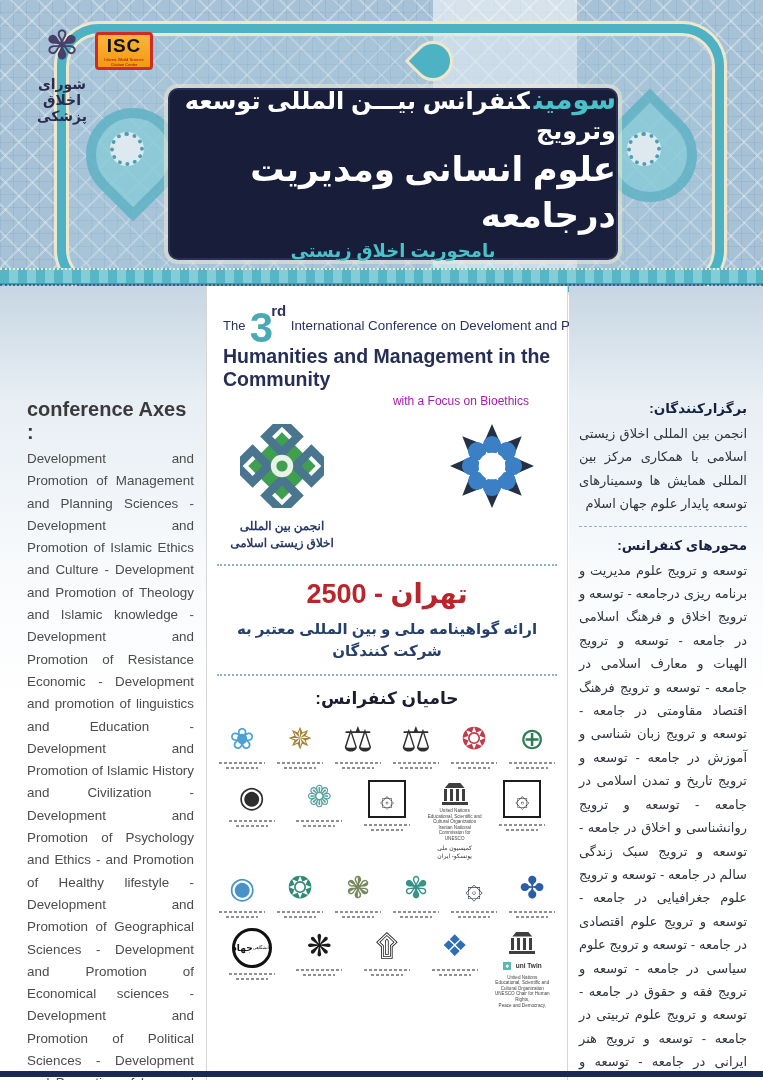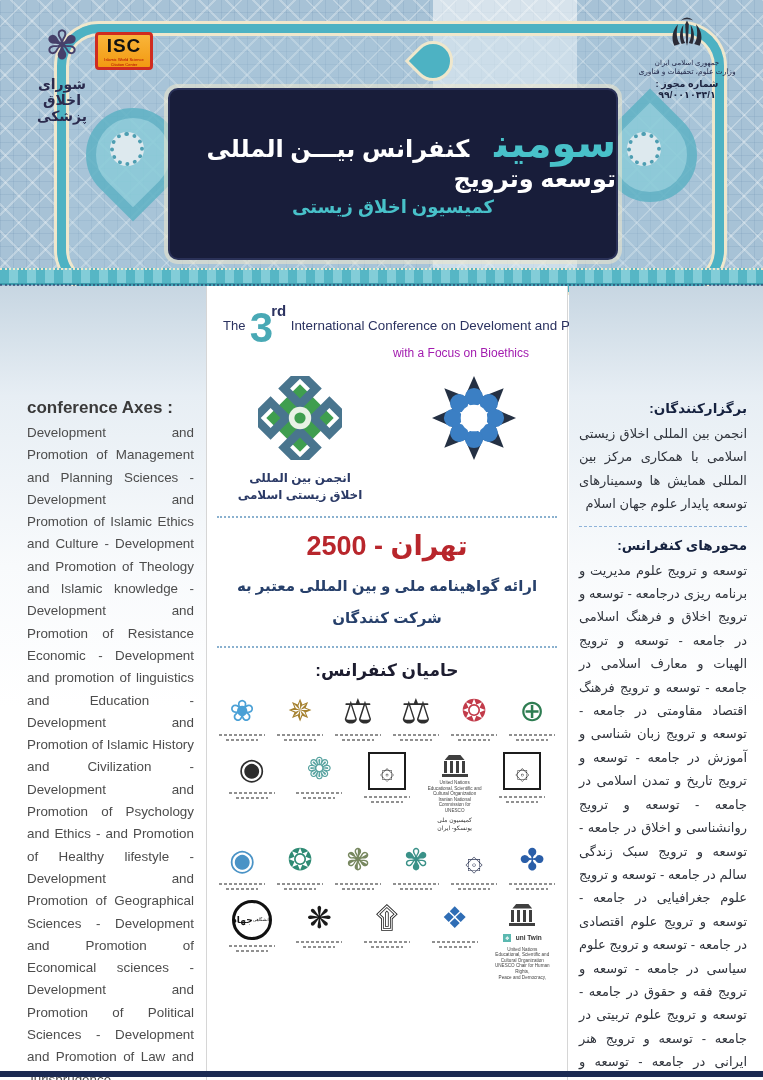--- a/index.html
+++ b/index.html
@@ -36,21 +36,21 @@
   .pd-left{left:110px;top:132px;}
   .pd-right{left:627px;top:132px;}
   
   .navy-box{
     position:absolute;left:168px;top:88px;width:446px;height:168px;
     background:#181d3a;border:2px solid #2a3158;border-radius:10px;
     display:flex;flex-direction:column;justify-content:center;align-items:center;
     box-shadow:0 0 0 4px rgba(239,231,204,.55);
   }
   .nb-line1{direction:rtl;color:#fff;font-weight:bold;font-size:24px;line-height:30px;}
-  .nb-accent{color:#48c1c9;font-size:40px;margin-left:25px;}
+  .nb-accent{color:#48c1c9;font-size:27px;margin-left:4px;}
   .nb-line2{direction:rtl;color:#fff;font-weight:bold;font-size:34px;line-height:46px;}
   .nb-line3{direction:rtl;color:#48c1c9;font-weight:bold;font-size:18px;line-height:26px;}
   
   .banner-band{
     position:absolute;left:0;top:268px;width:763px;height:13px;
     background:repeating-linear-gradient(90deg,#56b6c5 0 9px,#83cdd8 9px 18px);
     border-top:2px dotted #efe7cc;border-bottom:2px solid #3d9dae;
   }
   .banner-dash{position:absolute;left:0;top:284px;width:763px;height:0;border-top:2px dotted #27406b;opacity:.65;}
   
@@ -81,39 +81,39 @@
     background:#fff;border-left:1px solid #d6d6d6;border-right:1px solid #d6d6d6;
     box-sizing:border-box;
   }
   .col-right{
     position:absolute;left:569px;top:286px;width:194px;height:794px;
     background:linear-gradient(#c7d6e2 0px,#e7eef4 110px,#f8fafc 280px,#ffffff 420px);
     box-sizing:border-box;
   }
   
   .axes-en{padding:112px 12px 0 27px;}
-  .axes-en h3{margin:0 0 4px 0;font-size:17px;color:#3a3a3a;}
+  .axes-en h3{margin:0 0 4px 0;font-size:20px;color:#3a3a3a;}
   .axes-en p{margin:0;font-size:13.4px;line-height:22.3px;color:#4c4c4c;text-align:justify;}
   
   .title-en{padding:16px 12px 0 16px;color:#2b3260;}
   .t-row1{white-space:nowrap;}
   .t-the{font-size:13px;vertical-align:6px;}
   .t-num{font-size:42px;font-weight:bold;color:#49a9b5;line-height:30px;vertical-align:-6px;letter-spacing:-2px;}
   .t-ord{font-size:15px;font-weight:bold;vertical-align:20px;}
   .t-rest{font-size:13.4px;vertical-align:6px;}
   .t-row2{font-size:19.5px;font-weight:bold;color:#272e56;margin-top:2px;}
   .t-row3{font-size:12px;color:#a21caf;text-align:right;padding-right:26px;margin-top:3px;}
-  .org-logos{display:flex;justify-content:center;gap:24px;margin-top:16px;}
+  .org-logos{display:flex;justify-content:space-between;gap:24px;margin-top:16px;font-family:Liberation Serif, serif;}
   .org-fig{width:150px;text-align:center;}
   .org-fig svg{display:block;margin:0 auto;}
   .org-cap{direction:rtl;font-size:12px;font-weight:bold;color:#2b3a66;line-height:17px;margin-top:10px;white-space:pre-line;}
   .dot-sep{border-top:2px dotted #8ab1cf;margin:12px 10px 0 10px;}
   .city{font-size:27px;font-weight:bold;color:#b8262c;text-align:center;direction:rtl;margin-top:12px;}
   .site{font-size:28px;font-weight:bold;color:#2c3e6e;text-align:center;letter-spacing:3px;margin-top:4px;}
-  .cert{direction:rtl;font-size:15px;font-weight:bold;color:#27406b;text-align:center;line-height:32px;margin-top:8px;white-space:pre-line;}
+  .cert{direction:rtl;font-size:15px;font-weight:bold;color:#27406b;text-align:center;line-height:22px;margin-top:8px;white-space:pre-line;}
   .sp-title{direction:rtl;font-size:17px;font-weight:bold;color:#1d1d30;text-align:center;margin-top:12px;}
   
   .sp-grid{margin-top:10px;padding:0 6px;}
   .sp-row{display:flex;justify-content:space-evenly;align-items:flex-start;margin-bottom:8px;}
   .sp-cell{display:flex;flex-direction:column;align-items:center;width:58px;}
   .sp-cell .glyph{height:40px;line-height:40px;display:block;font-family:"DejaVu Sans",sans-serif;}
   .boxed{border:2px solid #1c1c1c;width:34px;height:34px;line-height:34px !important;height:34px !important;text-align:center;margin:3px 0;}
   .squig{height:2px;background:repeating-linear-gradient(90deg,#909090 0 3px,transparent 3px 5px);margin-top:3px;}
   .sq1{width:46px;} .sq2{width:32px;}
   .ring{width:34px;height:34px;border:3px solid #111;border-radius:50%;display:flex;justify-content:center;align-items:center;margin:2px 0;}
@@ -147,65 +147,54 @@
   <div class="p-dot pd-right"></div>
 
   <div class="frame">
     <div class="frame-medallion fm-top"></div>
   </div>
 
   <div class="navy-box">
     <div class="nb-line1">
       <span class="nb-accent">سومین</span><span>کنفرانس بیـــن المللی توسعه وترویج</span>
     </div>
-    <div class="nb-line3">کمیسیون اخلاق زیستی</div>
+    <div class="nb-line2">علوم انسانی ومدیریت درجامعه</div>
+    <div class="nb-line3">بامحوریت اخلاق زیستی</div>
   </div>
 
   <div class="beheshti">
     <span class="bl-flower">✾</span>
     <div class="bl-cap">شورای اخلاق پزشکی</div>
   </div>
 
   <div class="isc">
     <span class="isc-t">ISC</span>
     <span class="isc-s">Islamic World Science Citation Center</span>
   </div>
 
-  <div class="gov">
-    <svg width="36" height="42" viewBox="0 0 40 44">
-      <path d="M6 34 C2 26 4 16 10 10 C8 18 8 26 12 32 Z" fill="#2b2b36"></path>
-      <path d="M34 34 C38 26 36 16 30 10 C32 18 32 26 28 32 Z" fill="#2b2b36"></path>
-      <path d="M14 32 C11 25 12 16 16 11 C15 19 15 26 18 31 Z" fill="#2b2b36"></path>
-      <path d="M26 32 C29 25 28 16 24 11 C25 19 25 26 22 31 Z" fill="#2b2b36"></path>
-      <path d="M20 6 L22 10 L21 30 L20 34 L19 30 L18 10 Z" fill="#2b2b36"></path>
-      <path d="M13 6 Q20 -1 27 6 Q20 3 13 6 Z" fill="#2b2b36"></path>
-    </svg>
-    <div class="gov-l1">جمهوری اسلامی ایران</div>
-    <div class="gov-l2">وزارت علوم، تحقیقات و فناوری</div>
-    <div class="gov-lic">شماره مجوز : ۹۹/۰۰۱۰۳۴/۱</div>
-  </div>
 
   <div class="banner-band"></div>
 </div>
 <div class="banner-dash"></div>
 
 <div class="col-left">
   <div class="axes-en">
     <h3>conference Axes :</h3>
     <p>Development and Promotion of Management and Planning Sciences - Development and Promotion of Islamic Ethics and Culture - Development and Promotion of Theology and Islamic knowledge - Development and Promotion of Resistance Economic - Development and promotion of linguistics and Education - Development and Promotion of Islamic History and Civilization - Development and Promotion of Psychology and Ethics - and Promotion of Healthy lifestyle - Development and Promotion of Geographical Sciences - Development and Promotion of Economical sciences - Development and Promotion of Political Sciences - Development and Promotion of Law and Jurisprudence - Development and Promotion of Educational Sciences - Development and Promotion of Iranian Art - Development and Promotion of Science</p>
   </div>
 </div>
 
 <div class="col-center">
   <div class="title-en">
     <div class="t-row1">
       <span class="t-the">The</span>
       <span class="t-num">3</span><span class="t-ord">rd</span>
       <span class="t-rest">International Conference on Develoment and Promotion of</span>
     </div>
+    <div class="t-row2">Humanities and Management in the Community</div>
     <div class="t-row3">with a Focus on Bioethics</div>
   </div>
 
   <div class="org-logos">
     <div class="org-fig">
       <svg width="84" height="84" viewBox="0 0 60 60">
         <rect x="13" y="13" width="34" height="34" fill="#3f9e4f" transform="rotate(45 30 30)"></rect>
         <rect x="22" y="1" width="16" height="16" fill="none" stroke="#49758e" stroke-width="6" transform="rotate(45 30 9)"></rect>
         <rect x="43" y="22" width="16" height="16" fill="none" stroke="#49758e" stroke-width="6" transform="rotate(45 51 30)"></rect>
         <rect x="22" y="43" width="16" height="16" fill="none" stroke="#49758e" stroke-width="6" transform="rotate(45 30 51)"></rect>

